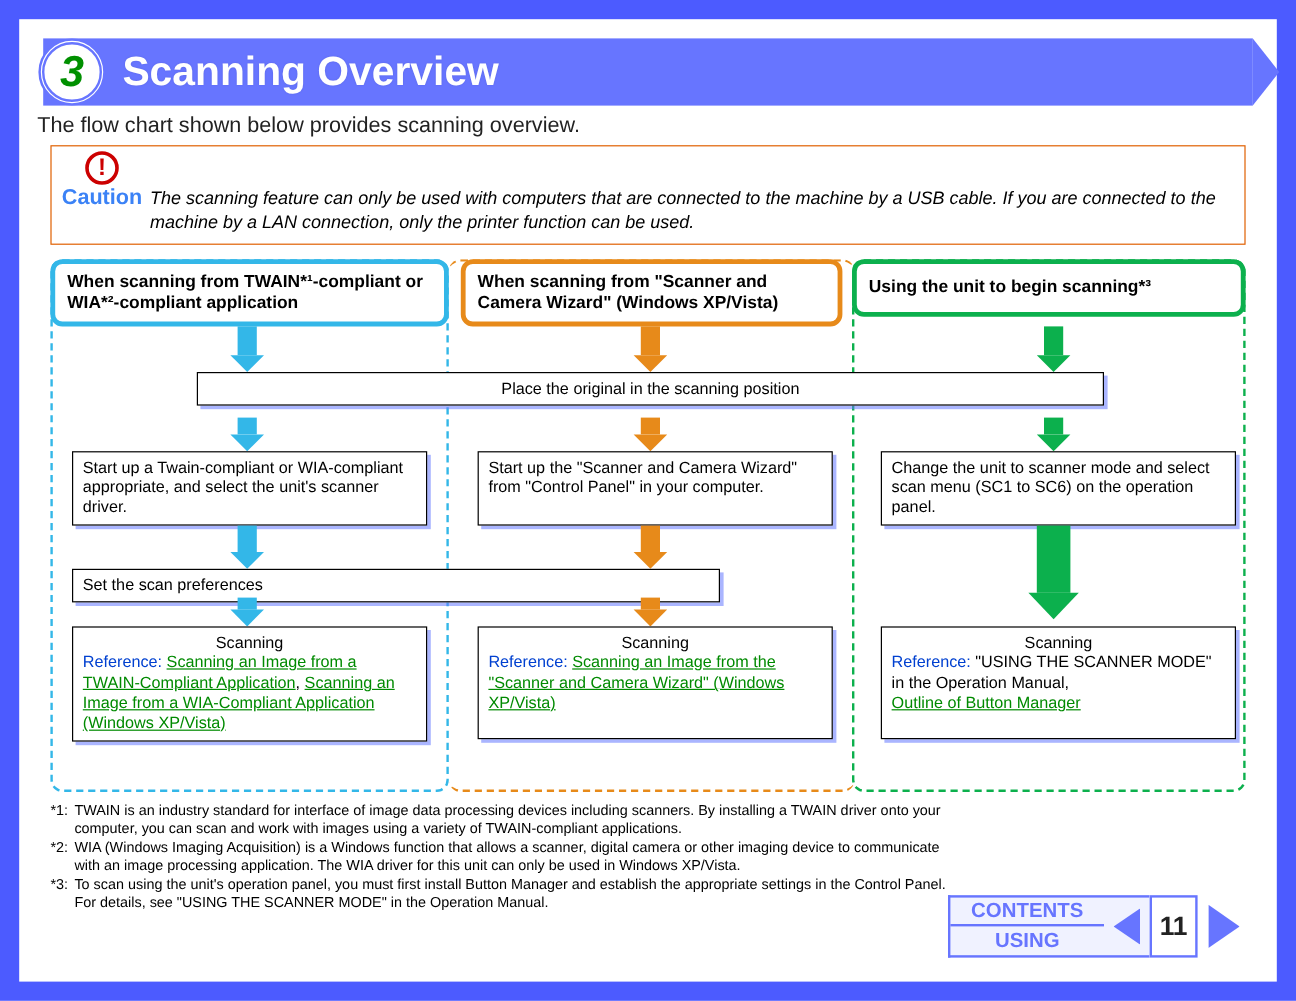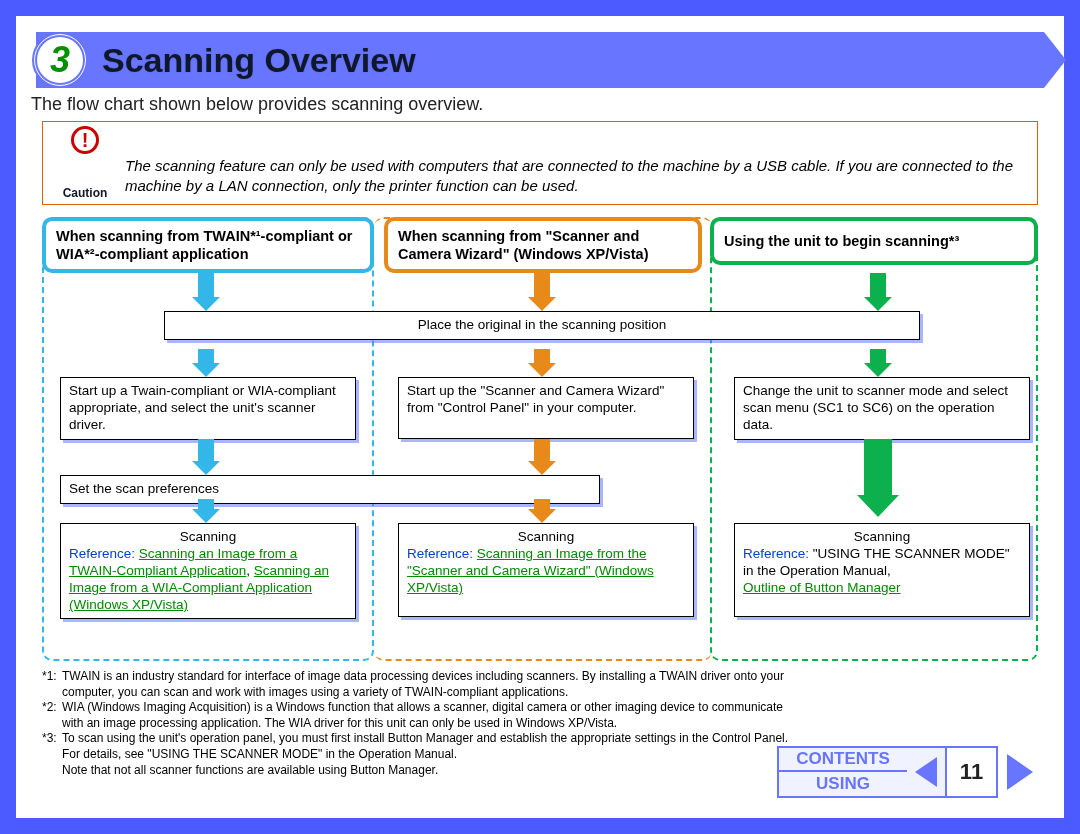--- a/index.html
+++ b/index.html
@@ -37,21 +37,21 @@
   }
   .title-bar .chapter-badge::before {
     content:"";
     position:absolute;
     inset:-3px;
     border-radius:50%;
     border:1px solid #fff;
     pointer-events:none;
   }
   .title-bar .title-text {
-    font-size: 34px; font-weight: bold; color: #0f172a;
+    font-size: 34px; font-weight: bold; color: #ffffff;
     margin-left: 14px;
     text-shadow: 0 0 2px rgba(0,0,0,0.1);
   }
   .title-bar::after {
     content: "";
     position: absolute;
     right: -22px; top: 0;
     width: 0; height: 0;
     border-top: 28px solid transparent;
     border-bottom: 28px solid transparent;
@@ -77,21 +77,21 @@
   .caution .caution-icon .circ {
     width: 28px; height: 28px;
     border: 3px solid #cc0000;
     border-radius: 50%;
     color: #cc0000;
     font-size: 20px; font-weight: bold;
     display:flex;align-items:center;justify-content:center;
     margin: 0 auto;
   }
   .caution .caution-icon .lbl {
-    color: #0f172a; font-size: 12px; font-weight: bold; margin-top: 32px;
+    color: #3b82f6; font-size: 18px; font-weight: bold;
   }
   .caution .caution-text {
     font-style: italic;
     font-size: 15px;
     line-height: 1.35;
     padding: 2px 4px;
     margin-top: 28px;
   }
   
   .flow {
@@ -211,21 +211,21 @@
     height:50%; display:flex;align-items:center;justify-content:center;
   }
   .nav .ci div:first-child { border-bottom:2px solid #6775ff; }
   .nav .tri {
     width:38px; display:flex;align-items:center;justify-content:center;
     border-top:2px solid #6775ff;border-bottom:2px solid #6775ff;
     background:#f0f2ff;
   }
   .nav .tri svg { display:block; }
   .nav .pg {
-    width:53px;
+    width:40px;
     border:2px solid #6775ff;
     background:#fff;
     display:flex;align-items:center;justify-content:center;
     font-size:22px; font-weight:bold; color:#222;
   }
   .nav .triR {
     width:44px;
     display:flex;align-items:center;justify-content:center;
   }
 </style>
@@ -285,21 +285,21 @@
         <div class="stem"></div>
         <div class="head"></div>
       </div>
     <div class="arrD green a2c">
         <div class="stem"></div>
         <div class="head"></div>
       </div>
 
     <div class="box step1a bold">Start up a Twain-compliant or WIA-compliant appropriate, and select the unit's scanner driver.</div>
     <div class="box step1b bold">Start up the "Scanner and Camera Wizard" from "Control Panel" in your computer.</div>
-    <div class="box step1c bold">Change the unit to scanner mode and select scan menu (SC1 to SC6) on the operation data.</div>
+    <div class="box step1c bold">Change the unit to scanner mode and select scan menu (SC1 to SC6) on the operation panel.</div>
 
     <div class="arrD cyan a3a">
         <div class="stem"></div>
         <div class="head"></div>
       </div>
     <div class="arrD orange a3b">
         <div class="stem"></div>
         <div class="head"></div>
       </div>
 
@@ -342,24 +342,20 @@
         <span>TWAIN is an industry standard for interface of image data processing devices including scanners. By installing a TWAIN driver onto your computer, you can scan and work with images using a variety of TWAIN-compliant applications.</span>
       </div>
     <div class="fn">
         <span class="tag">*2:</span>
         <span>WIA (Windows Imaging Acquisition) is a Windows function that allows a scanner, digital camera or other imaging device to communicate with an image processing application. The WIA driver for this unit can only be used in Windows XP/Vista.</span>
       </div>
     <div class="fn">
         <span class="tag">*3:</span>
         <span>To scan using the unit's operation panel, you must first install Button Manager and establish the appropriate settings in the Control Panel. For details, see "USING THE SCANNER MODE" in the Operation Manual.</span>
       </div>
-    <div class="fn">
-        <span class="tag"></span>
-        <span>Note that not all scanner functions are available using Button Manager.</span>
-      </div>
   </div>
 
   <div class="nav">
     <div class="ci">
       <div>CONTENTS</div>
       <div>USING</div>
     </div>
     <div class="tri">
       <svg width="22" height="30">
           <polygon points="22,0 22,30 0,15" fill="#6775ff"></polygon>

